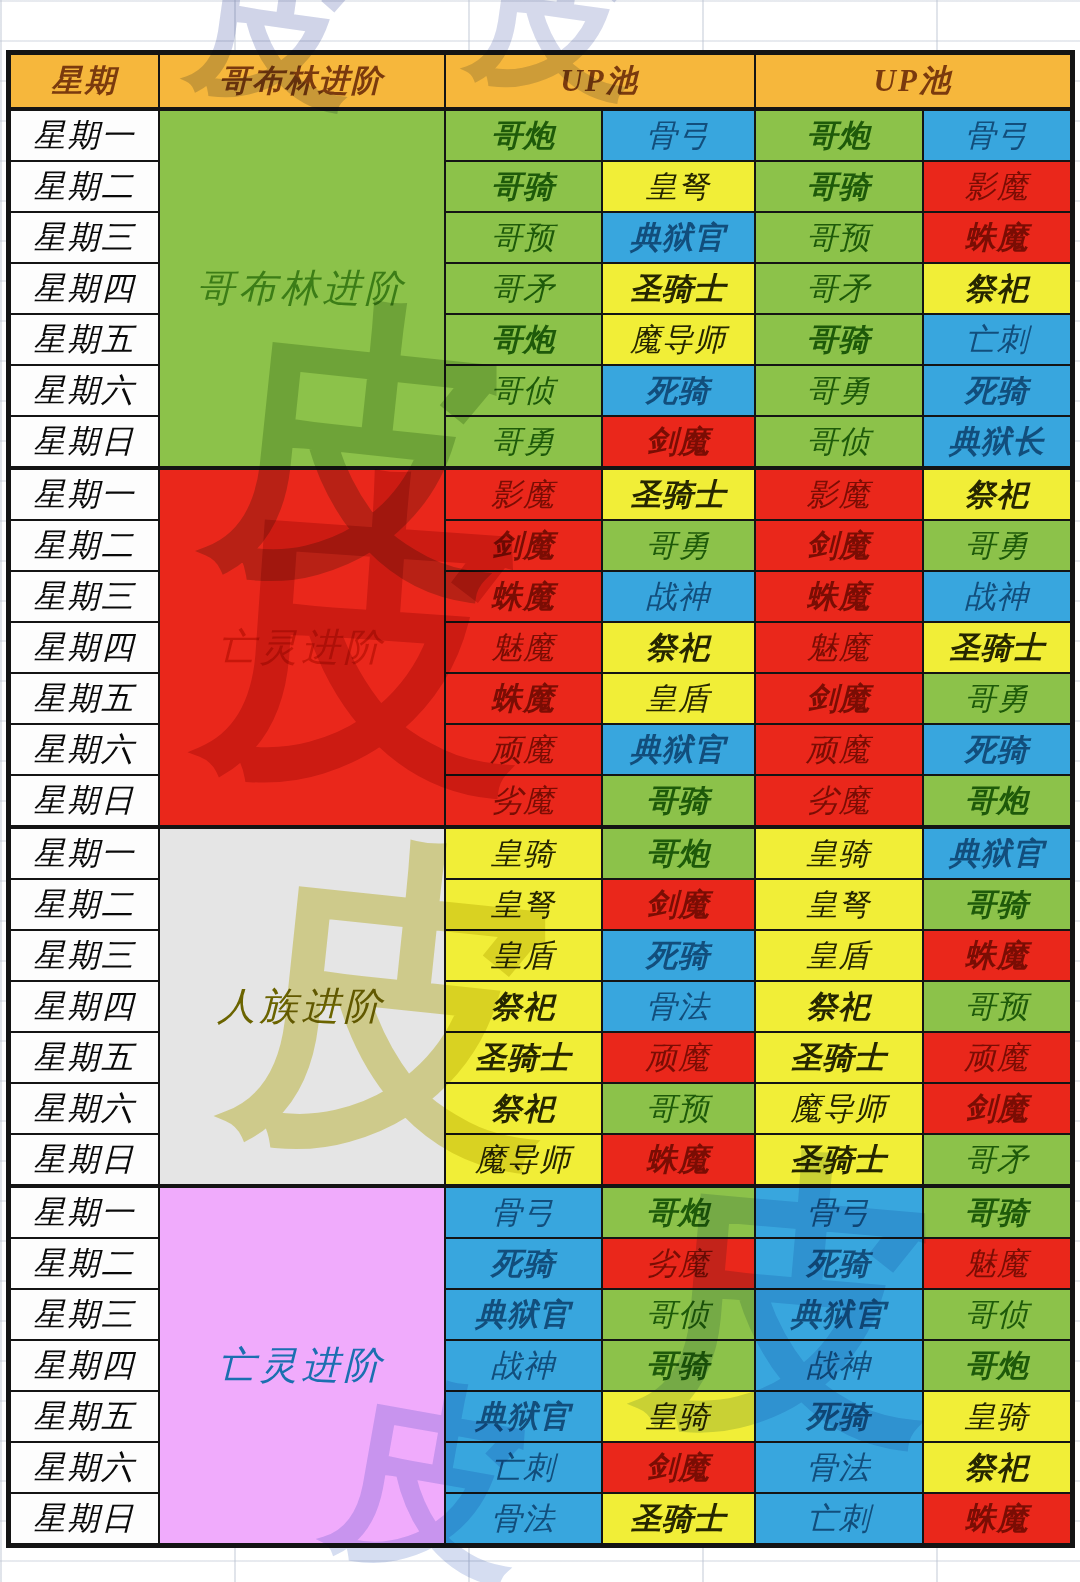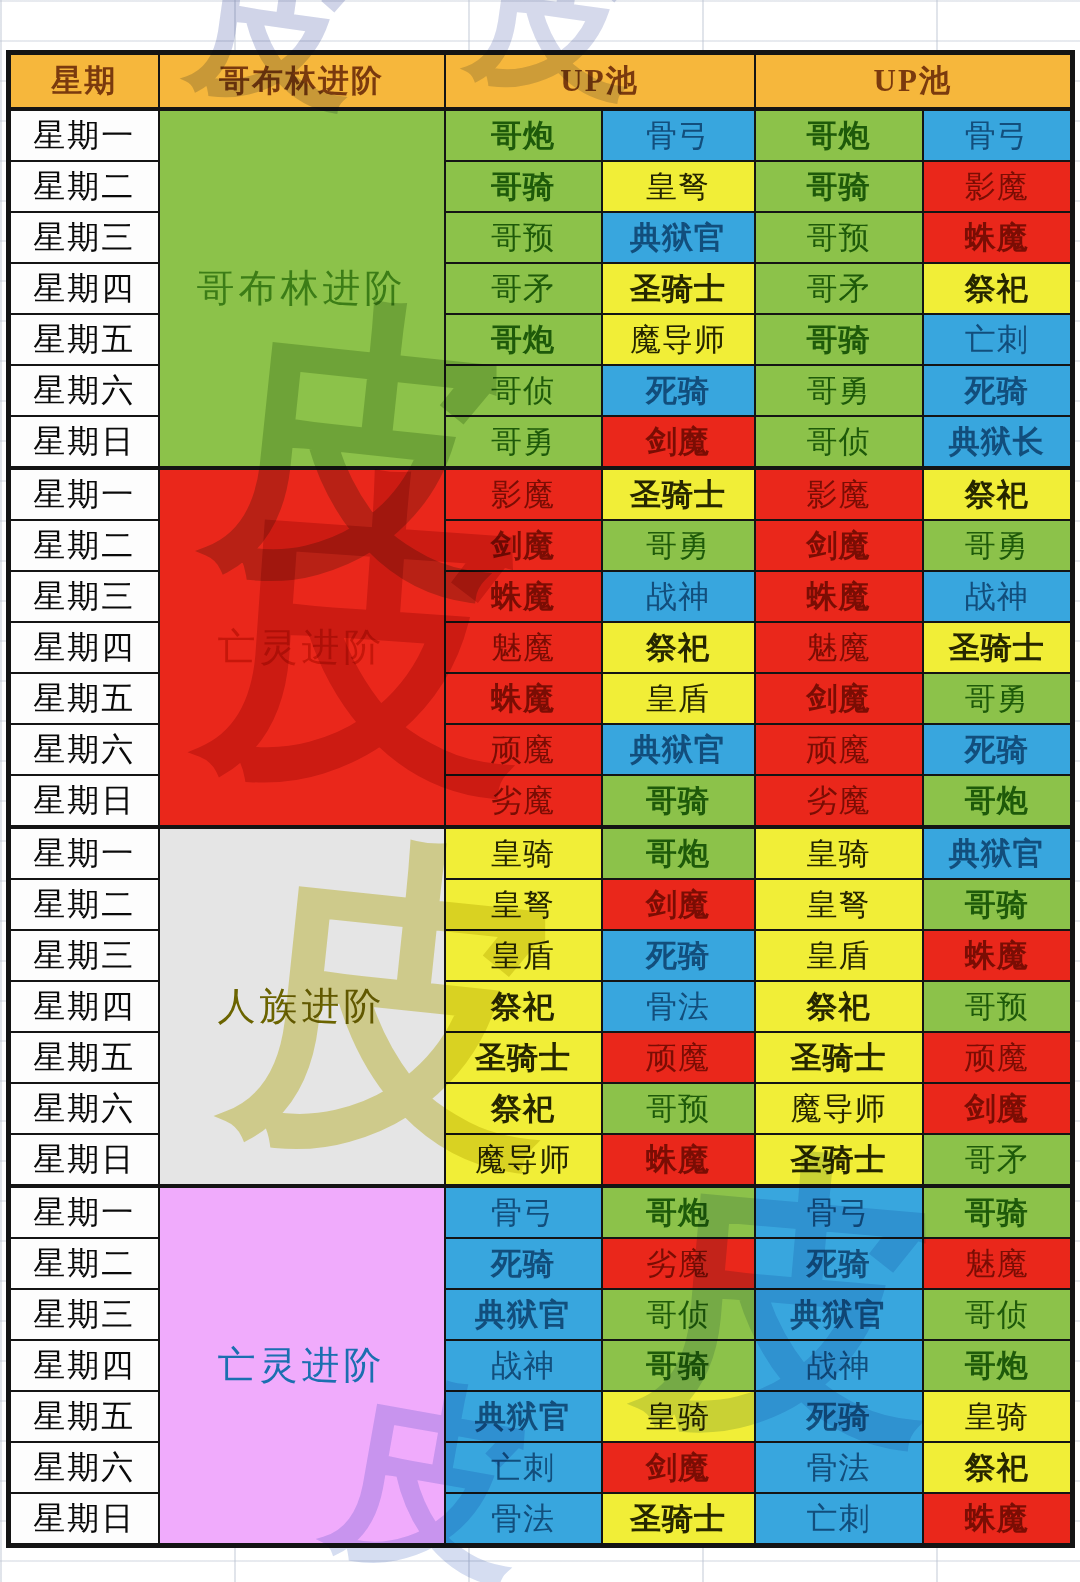--- a/index.html
+++ b/index.html
@@ -5,21 +5,21 @@
   html,body{margin:0;padding:0;}
   body{
     width:1080px;height:1582px;position:relative;overflow:hidden;
     background-color:#ffffff;
     background-image:
       linear-gradient(to right, rgba(188,196,210,.45) 2px, transparent 2px),
       linear-gradient(to bottom, rgba(188,196,210,.35) 2px, transparent 2px);
     background-size:234px 40px;
     font-family:"Liberation Serif","DejaVu Serif",serif;
   }
-  .tableWrap{position:absolute;left:6px;top:50px;}
+  .tableWrap{position:absolute;left:6px;top:50px;font-style:italic;}
   table{border-collapse:collapse;table-layout:fixed;width:1064px;}
   td,th{border:2px solid #141414;padding:0;text-align:center;vertical-align:middle;overflow:hidden;white-space:nowrap;}
   table{border:5px solid #141414;}
   tr.hrow th{height:52px;font-size:31px;font-weight:700;letter-spacing:2px;border-bottom:3px solid #141414;}
   tr.drow td{height:49px;}
   tr.gstart td{border-top:4px solid #141414;}
   td.day{font-size:32px;font-weight:400;letter-spacing:2px;}
   td.grp{font-size:38px;letter-spacing:4px;font-weight:400;}
   td.unit{font-size:31px;letter-spacing:1px;}
   td.unit.b{font-weight:800;}

